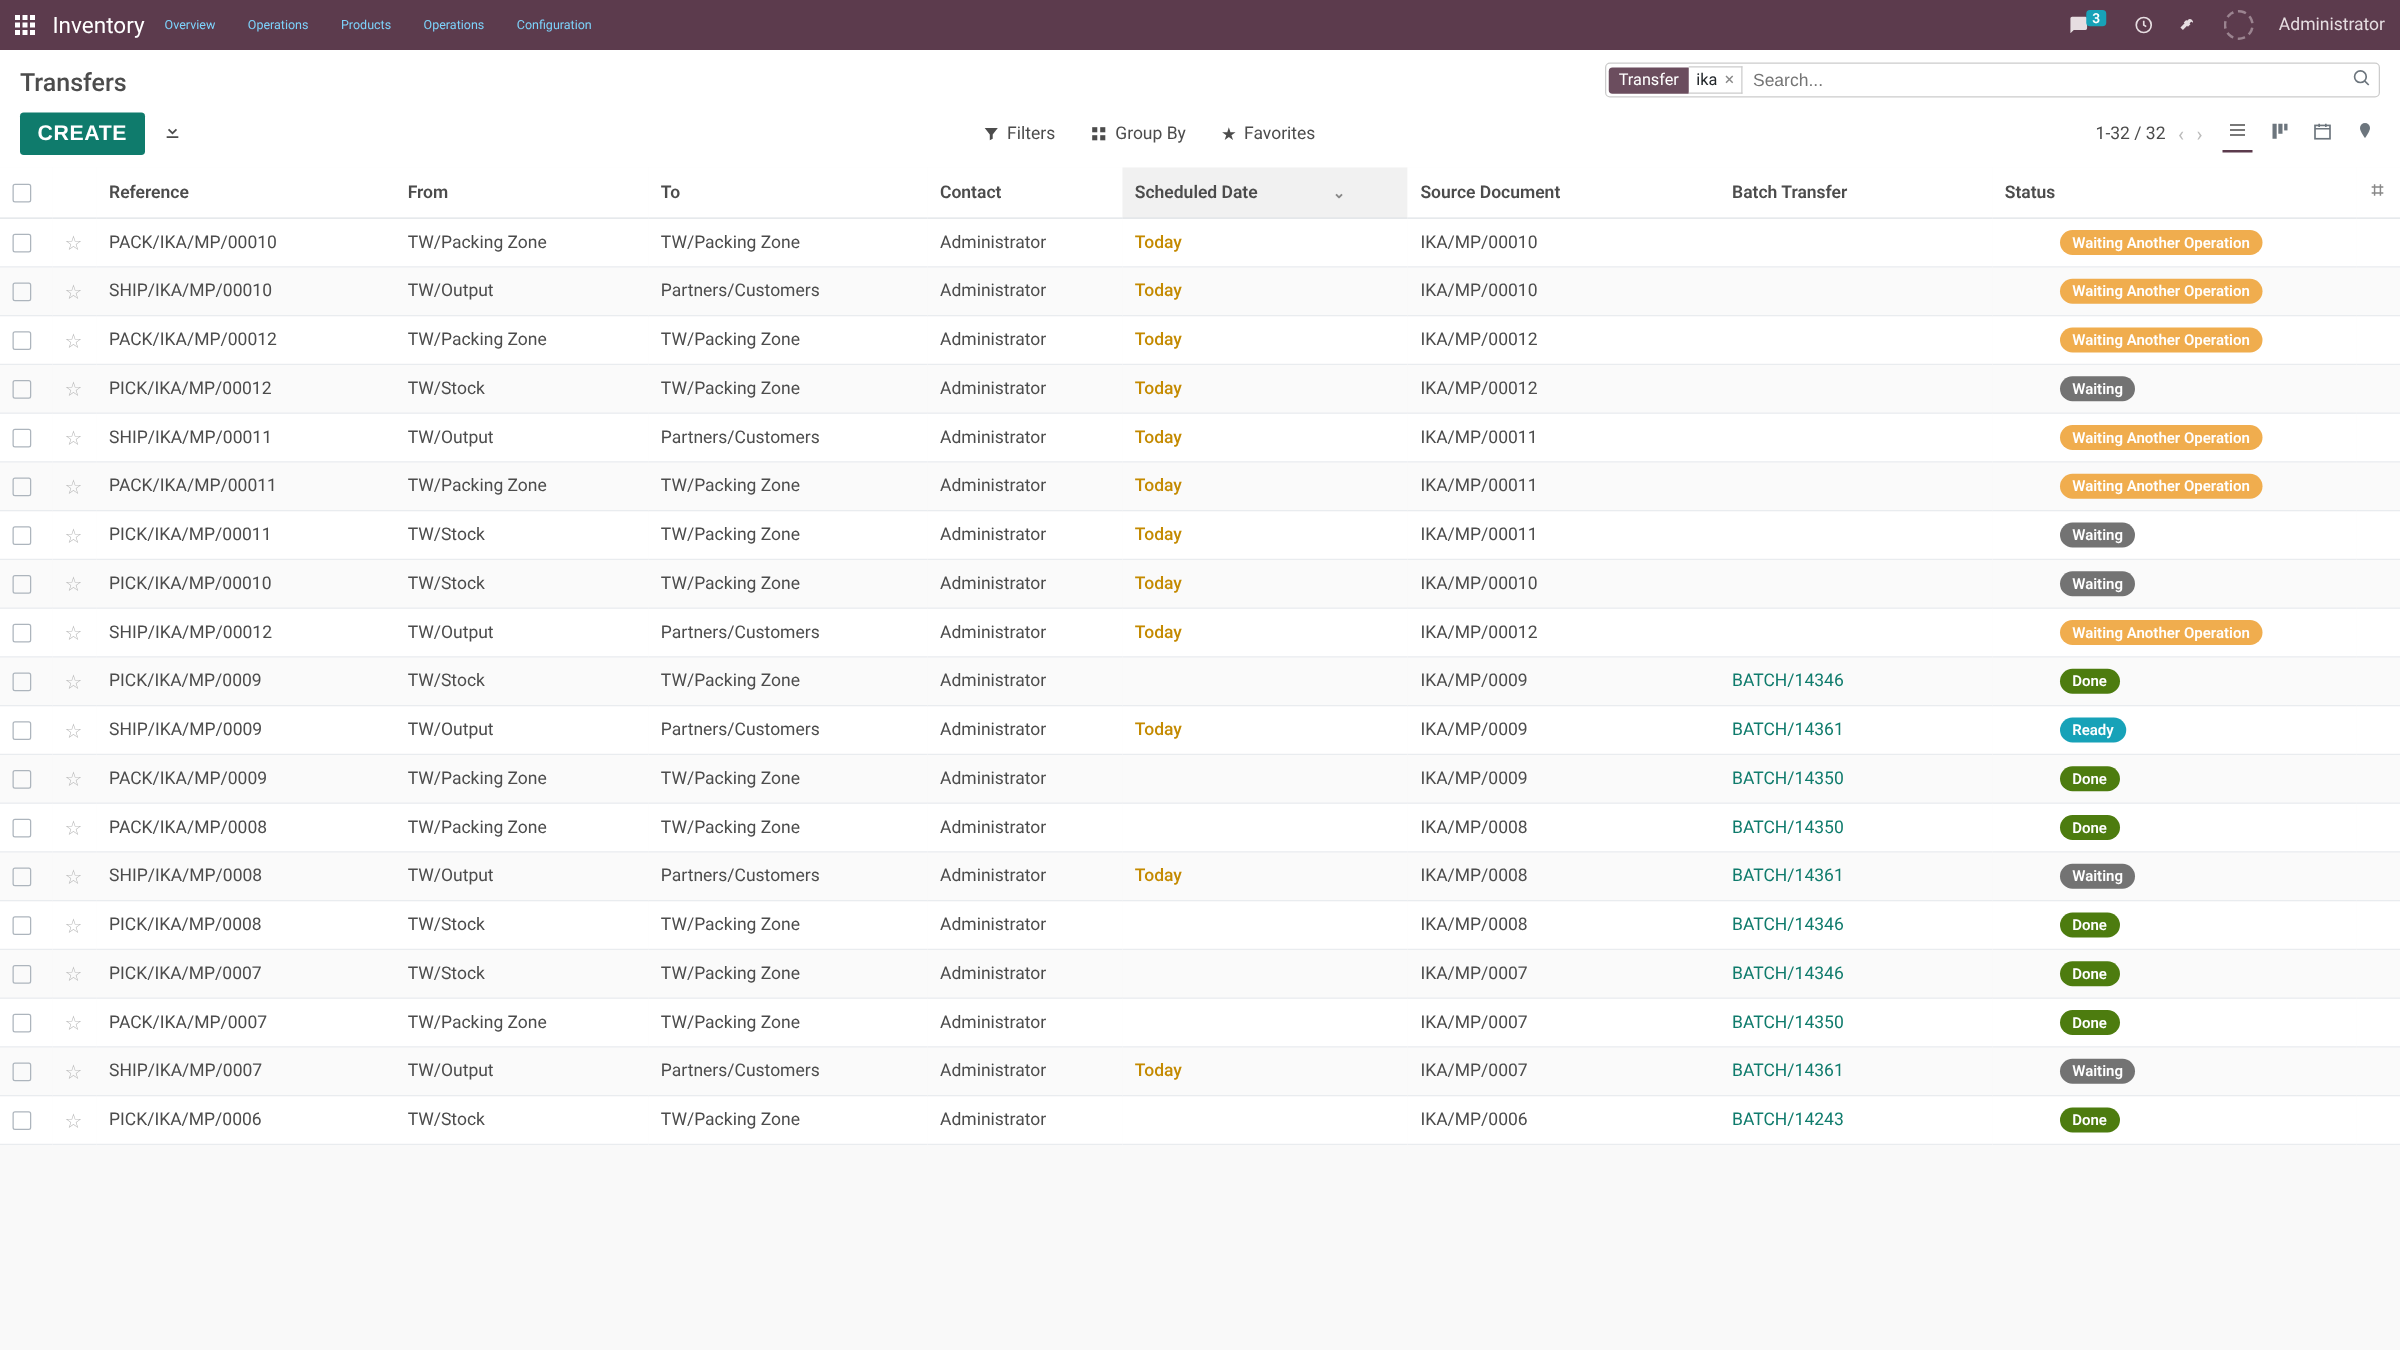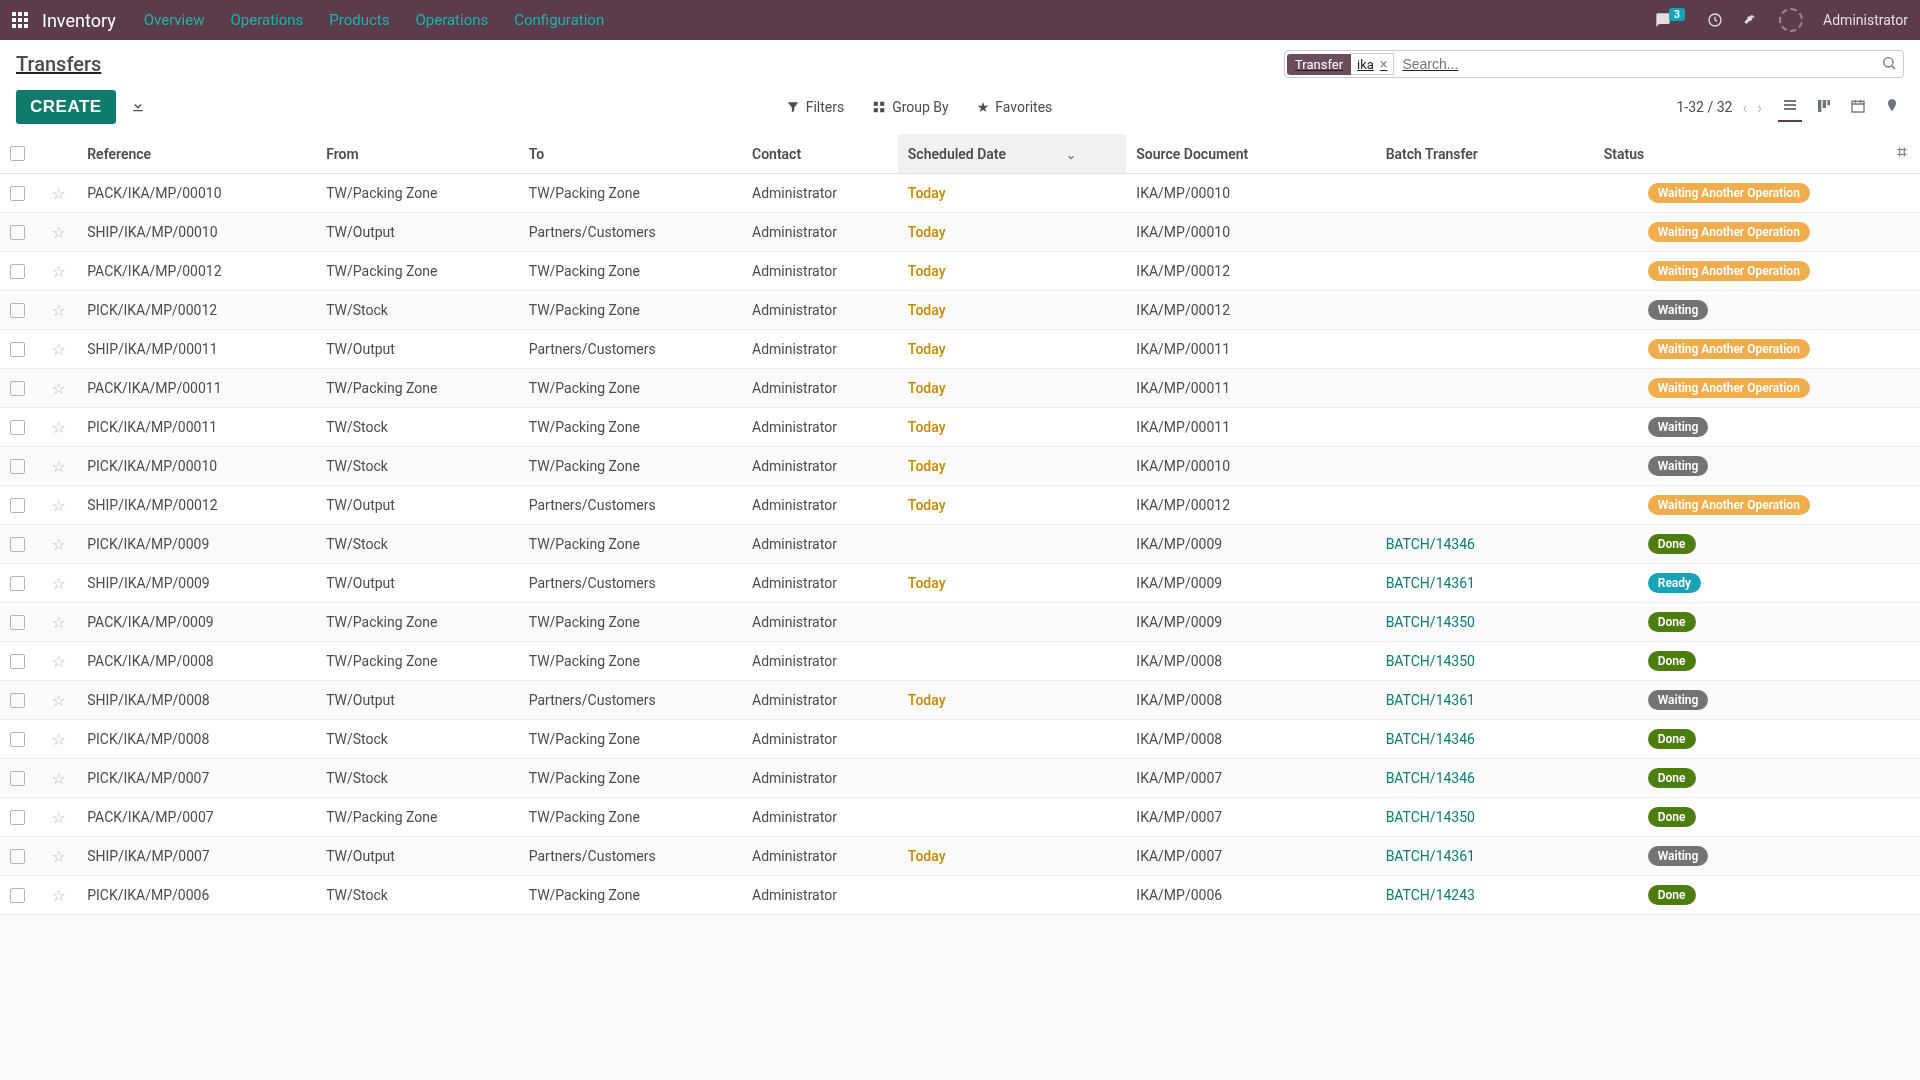--- a/index.html
+++ b/index.html
@@ -1,30 +1,30 @@
 <!DOCTYPE html>
 <html><head>
 <meta charset="utf-8">
 <style>
 * { box-sizing: border-box; margin: 0; padding: 0; }
 body { font-family: -apple-system, BlinkMacSystemFont, "Segoe UI", Roboto, sans-serif; font-size: 13px; color: #212529; background: #f9f9f9; width: 1920px; }
 .topnav { background: #5c3b4d; height: 40px; display: flex; align-items: center; padding: 0 12px; color: #fff; }
 .apps-icon { display: grid; grid-template-columns: repeat(3,4px); grid-template-rows: repeat(3,4px); gap: 2px; margin-right: 14px; cursor: pointer; }
 .apps-icon span { background: #fff; width: 4px; height: 4px; }
-.brand { font-size: 18px; font-weight: 400; margin-right: 28px; }
+.brand { font-size: 18px; font-weight: 400; margin-right: 16px; }
 .menu { display: flex; gap: 26px; }
-.menu a { color: #14b8a6; text-decoration: none; font-size: 15px; cursor: pointer; }
+.menu a { color: #7dd3fc; text-decoration: none; font-size: 10px; cursor: pointer; }
 .topright { margin-left: auto; display: flex; align-items: center; gap: 20px; }
 .chat { position: relative; display: flex; align-items: center; }
 .badge { background: #17a2b8; color: #fff; font-size: 11px; padding: 0 5px; border-radius: 3px; position: relative; top: -6px; left: -2px; font-weight: 600; }
 .ic { width: 16px; height: 16px; fill: #e6dde1; }
 .avatar { width: 24px; height: 24px; border: 2px dashed #9b8490; border-radius: 50%; }
 .user { color: #e6dde1; font-size: 14px; }
 .subbar { background: #fff; padding: 10px 16px 0 16px; }
-.row1 { display: flex; align-items: center; text-decoration: underline; }
+.row1 { display: flex; align-items: flex-end; }
 .title { font-size: 20px; font-weight: 500; color: #4c4c4c; }
 .search-wrap { margin-left: auto; display: flex; align-items: center; border: 1px solid #ccc; border-radius: 4px; padding: 2px 6px 2px 2px; min-width: 620px; background: #fff; }
 .chip { background: #6b4d5e; color: #fff; padding: 3px 8px; border-radius: 3px 0 0 3px; font-size: 13px; }
 .chip-val { border: 1px solid #ccc; border-left: none; padding: 2px 6px; display: flex; align-items: center; gap: 6px; font-size: 13px; }
 .chip-x { color: #888; cursor: pointer; font-size: 14px; }
 .search-input { border: none; outline: none; flex: 1; margin-left: 8px; font-size: 14px; }
 .magnify { color: #6c757d; margin-left: auto; }
 .row2 { display: flex; align-items: center; padding: 12px 0 10px 0; }
 .create-btn { background: #0f7b6c; color: #fff; border: none; padding: 7px 14px; font-weight: 600; font-size: 17px; cursor: pointer; border-radius: 3px; letter-spacing: 0.5px; }
 .dl-icon { margin-left: 14px; color: #4c4c4c; cursor: pointer; }

